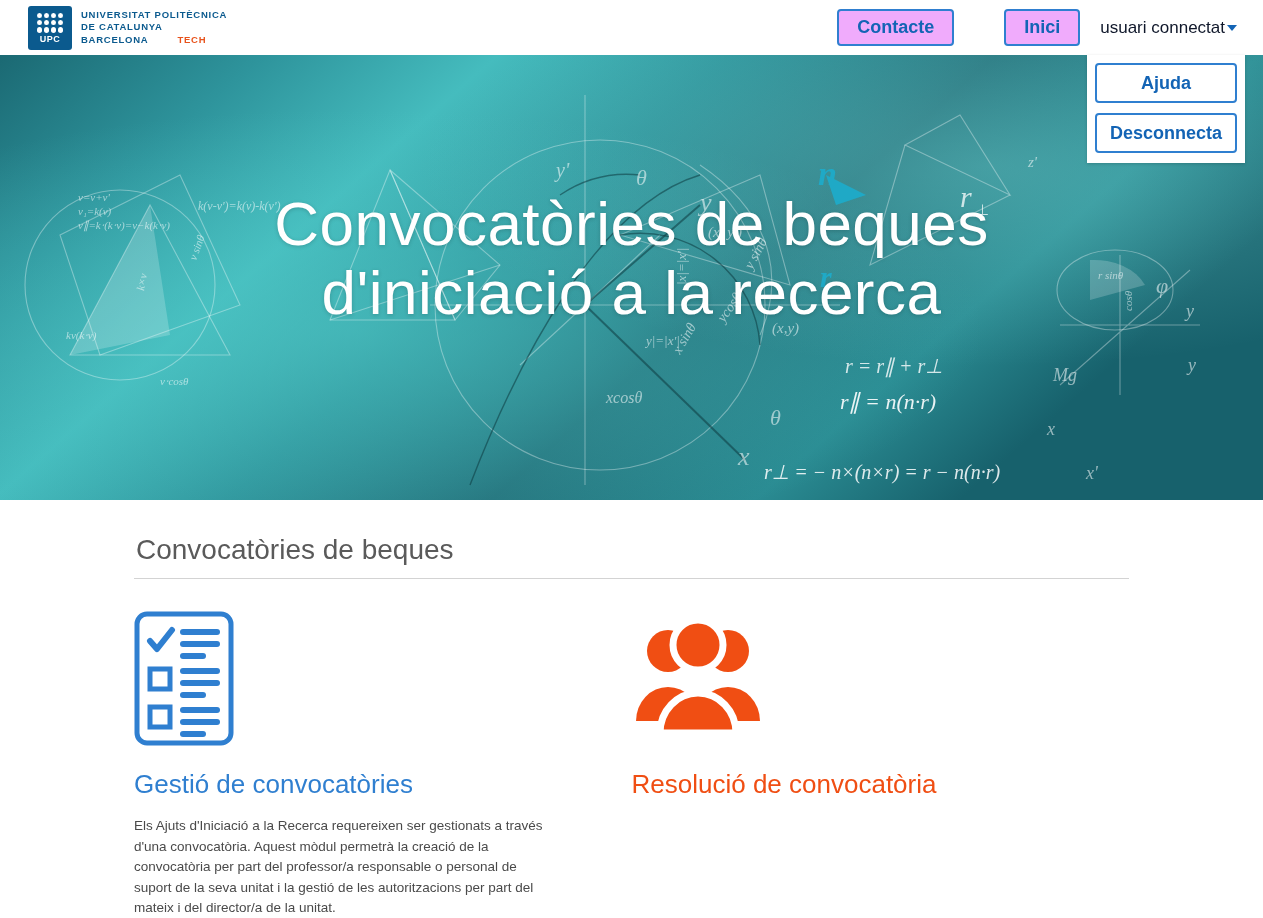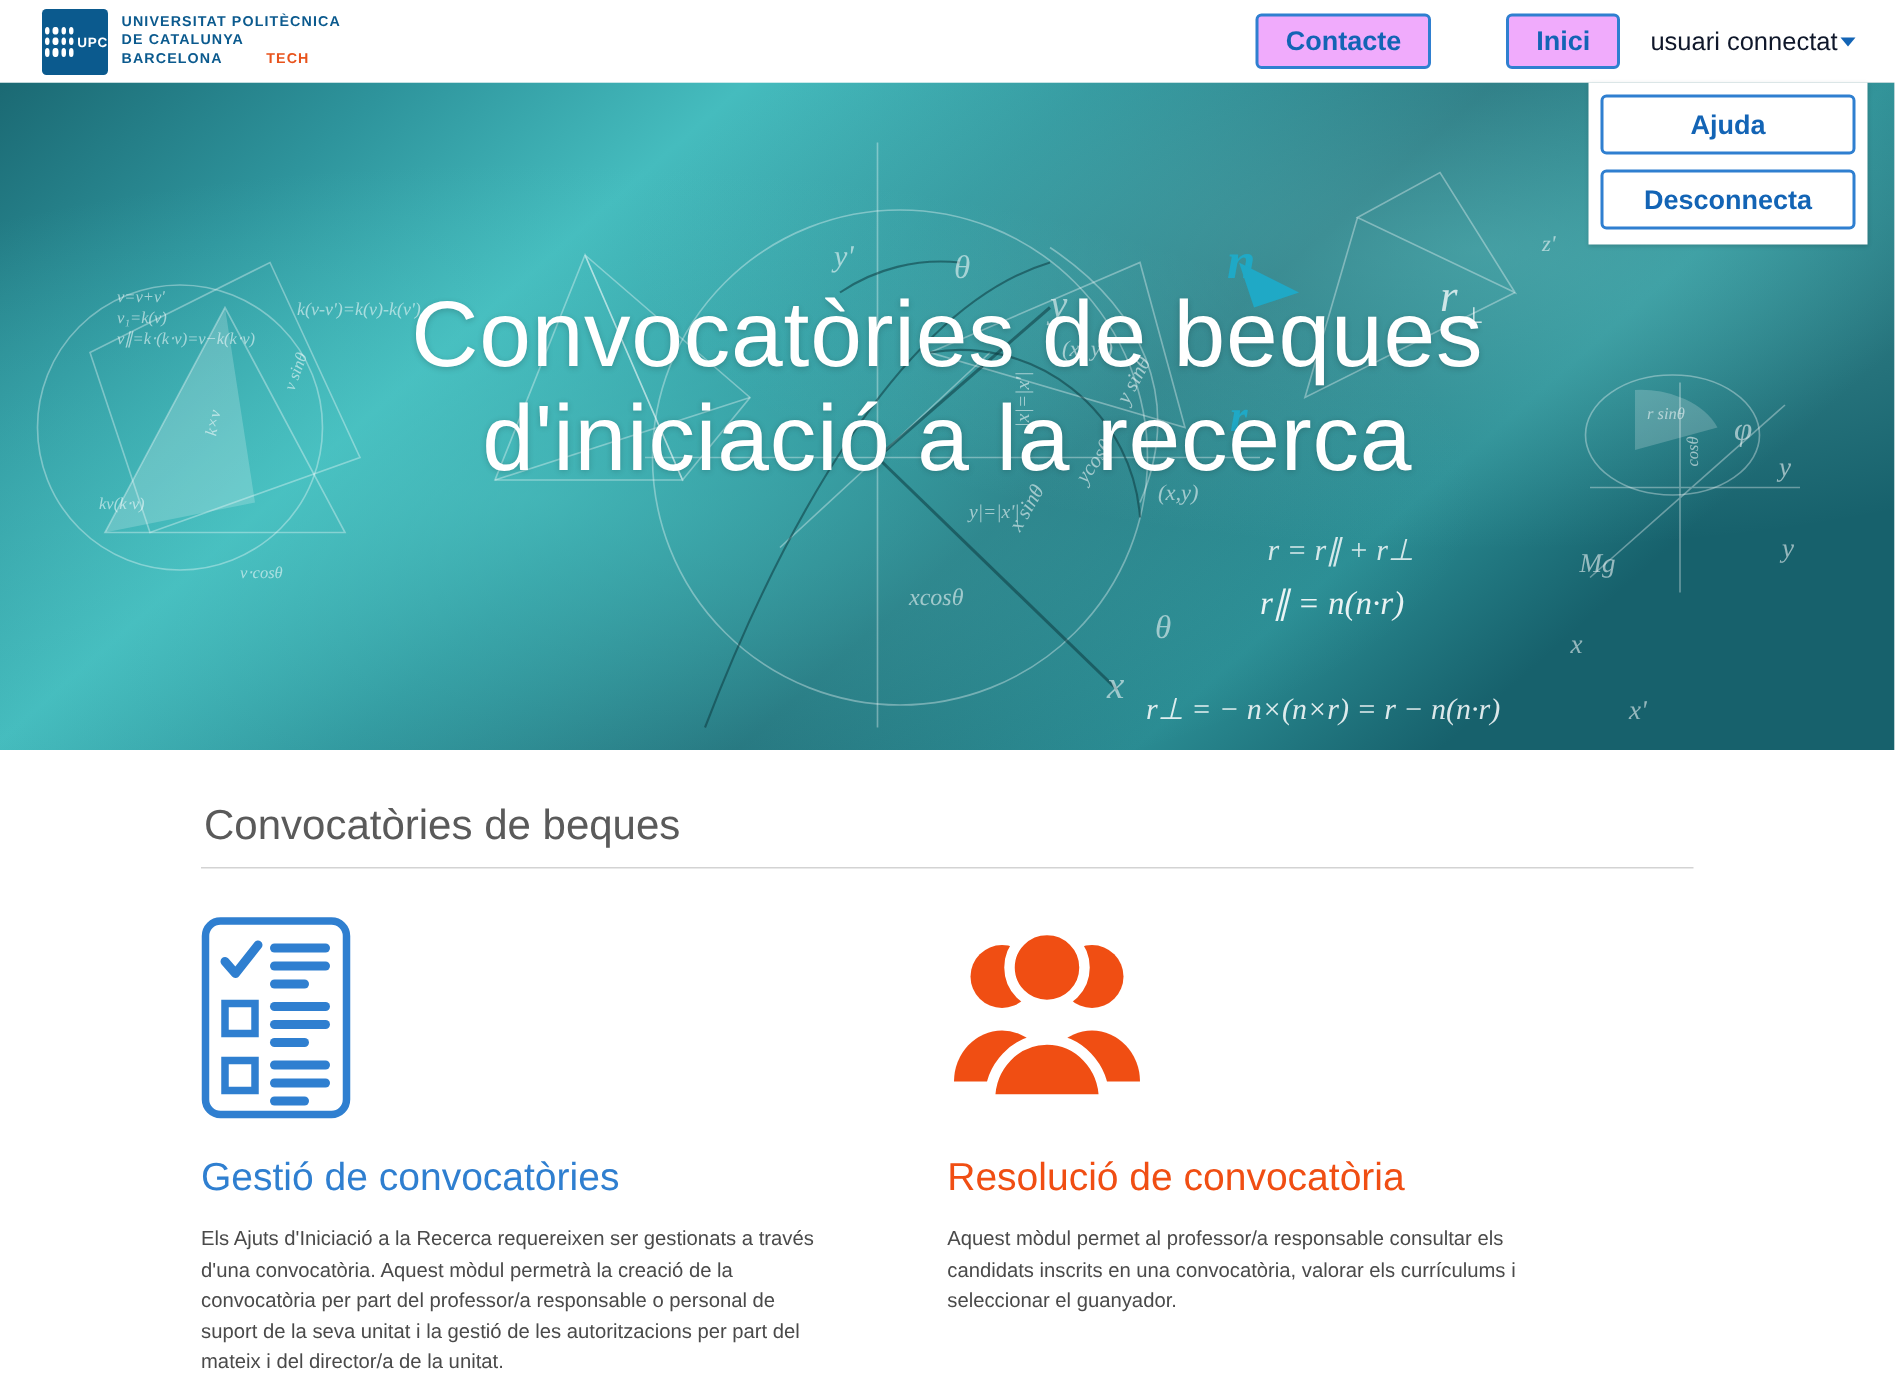--- a/index.html
+++ b/index.html
@@ -25,21 +25,21 @@
     align-items: center;
     margin-left: 28px;
     gap: 9px;
   }
   .logo-mark {
     width: 44px; height: 44px;
     background: #0b5a8e;
     border-radius: 3px;
     position: relative;
     display: flex;
-    flex-direction: row;
+    flex-direction: column;
     align-items: center;
     justify-content: center;
   }
   .logo-dots {
     width: 30px; height: 22px;
     display: grid;
     grid-template-columns: repeat(4, 1fr);
     grid-template-rows: repeat(3, 1fr);
     gap: 2px;
     padding: 1px 2px;
@@ -110,21 +110,21 @@
     border-top: 6px solid #1364b5;
     margin-left: 2px;
     vertical-align: middle;
   }
 
   
   .dropdown {
     position: absolute;
     top: 55px;
     right: 18px;
-    width: 186px;
+    width: 158px;
     background: #ffffff;
     padding: 8px 8px 10px;
     z-index: 50;
     box-shadow: 0 1px 3px rgba(0,0,0,.18);
   }
   .dd-item {
     display: block;
     width: 100%;
     text-align: center;
     border: 2px solid #2f7fd0;
@@ -400,18 +400,17 @@
               <circle cx="36" cy="40" r="21"></circle>
               <path d="M4 110 a32 34 0 0 1 64 0 z"></path>
               <circle cx="96" cy="40" r="21"></circle>
               <path d="M64 110 a32 34 0 0 1 64 0 z"></path>
               <circle cx="66" cy="34" r="25" stroke="#ffffff" stroke-width="7"></circle>
               <path d="M28 122 a38 40 0 0 1 76 0 z" stroke="#ffffff" stroke-width="7"></path>
             </g>
           </svg>
         </div>
         <h3 class="card-title orange">Resolució de convocatòria</h3>
-        <p class="card-text">Aquest mòdul permet al professor/a responsable consultar els candidats inscrits en una convocatòria, valorar els currículums i seleccionar el guanyador.</p>
       </div>
 
     </div>
   </div>
 </div>
 
 </body></html>

